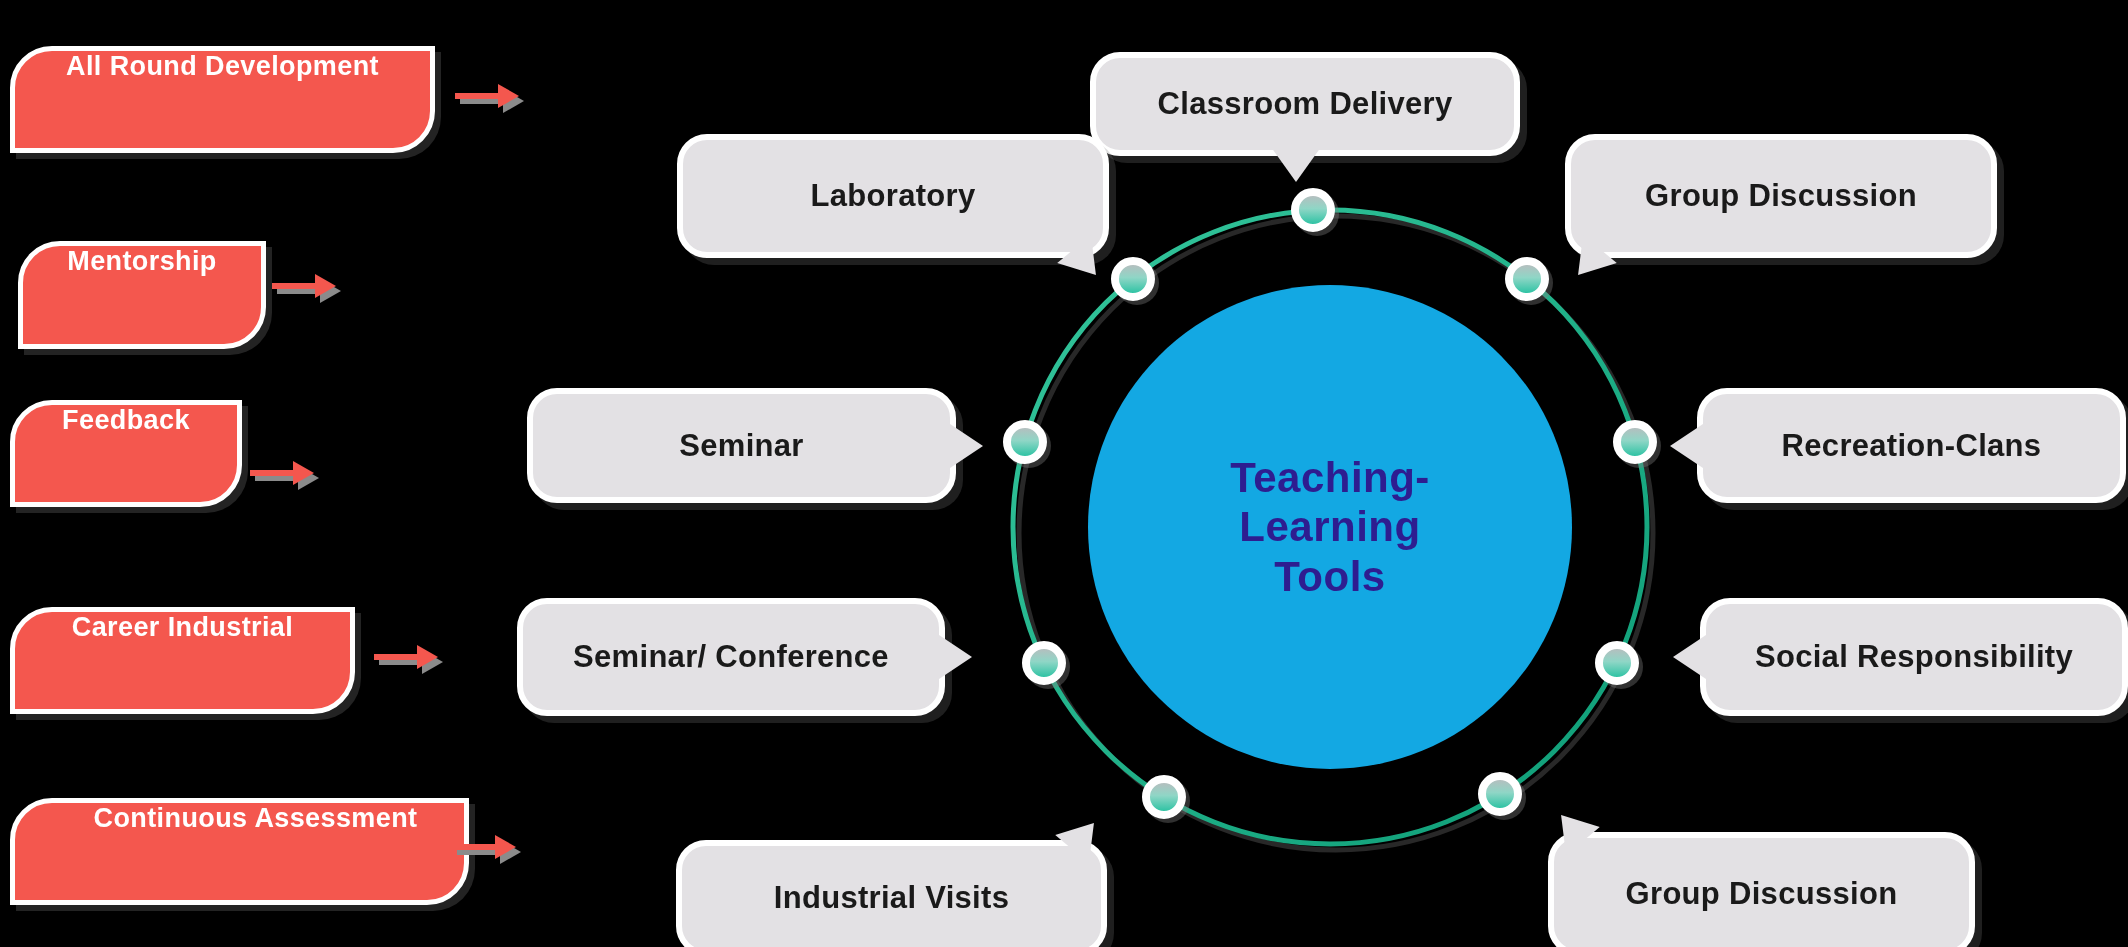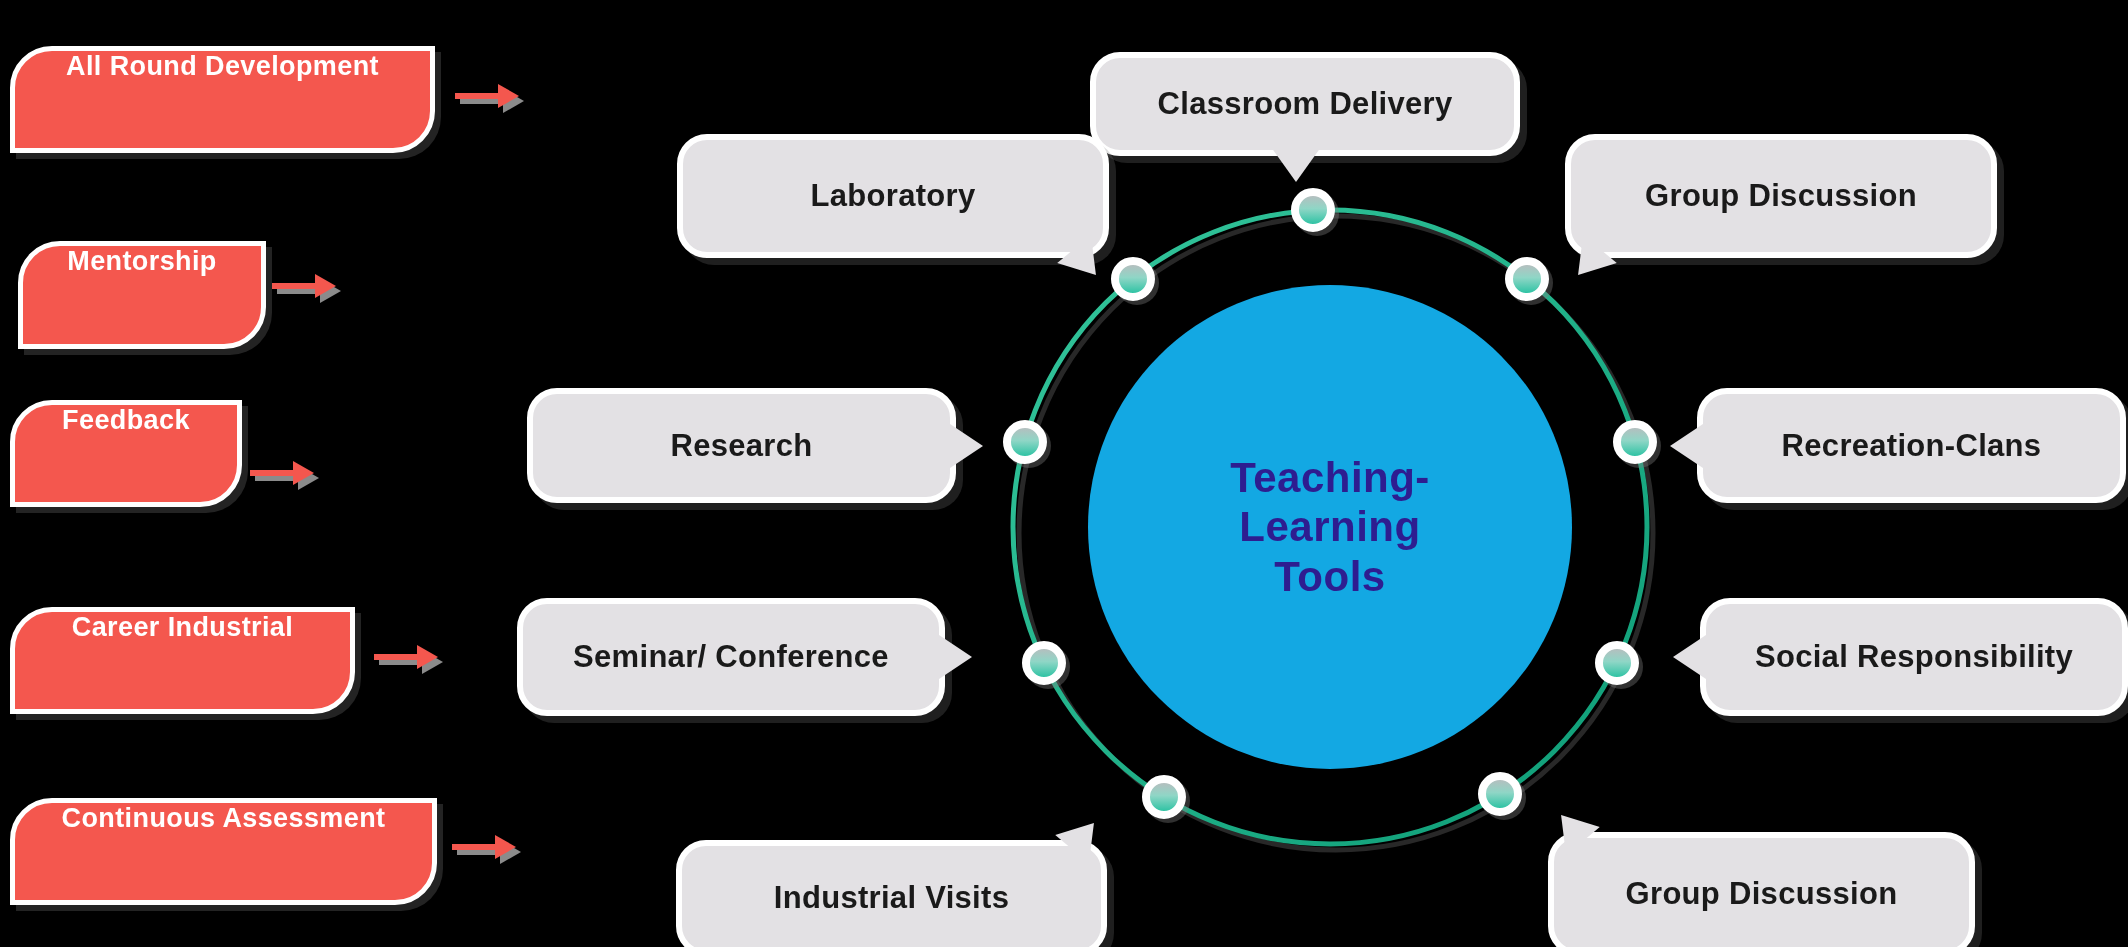--- a/index.html
+++ b/index.html
@@ -17,21 +17,21 @@
     border:5px solid #fff;
     border-radius:42px 0 42px 0;
     box-shadow:6px 6px 0 rgba(125,125,125,.28);
     color:#fff; font-weight:700; font-size:27px; letter-spacing:.4px;
     text-align:center;
   }
   .pill-1 { top:46px;  width:415px; height:97px; }
   .pill-2 { top:241px; width:238px; height:98px;margin-left:8px; }
   .pill-3 { top:400px; width:222px; height:97px; }
   .pill-4 { top:607px; width:335px; height:97px; }
-  .pill-5 { top:798px; width:417px; height:97px; }
+  .pill-5 { top:798px; width:417px; height:97px;padding-left:32px; }
 
   
   .arrow { position:absolute; width:68px; height:26px; }
   .arrow .a { position:absolute; left:0; top:10px; width:44px; height:6px; background:currentColor; }
   .arrow .a::after {
     content:""; position:absolute; right:-20px; top:-9px; width:0; height:0;
     border-left:21px solid; border-top:12px solid transparent; border-bottom:12px solid transparent;
   }
   .arrow .gray { color:var(--shadow-gray,#8b8b8b); transform:translate(5px,5px); }
   .arrow .red  { color:var(--red,#f4574e); }
@@ -205,21 +205,21 @@
     <span>Industrial Visits</span>
     <span class="tail tail-tr"></span>
   </div>
 
   <div class="bubble bubble-seminar">
     <span>Seminar/ Conference</span>
     <span class="tail tail-right"></span>
   </div>
 
   <div class="bubble bubble-research">
-    <span>Research</span>
+    <span>Seminar</span>
     <span class="tail tail-right"></span>
   </div>
 
   <div class="bubble bubble-laboratory">
     <span>Laboratory</span>
     <span class="tail tail-br"></span>
   </div>
 
 </div>
 

